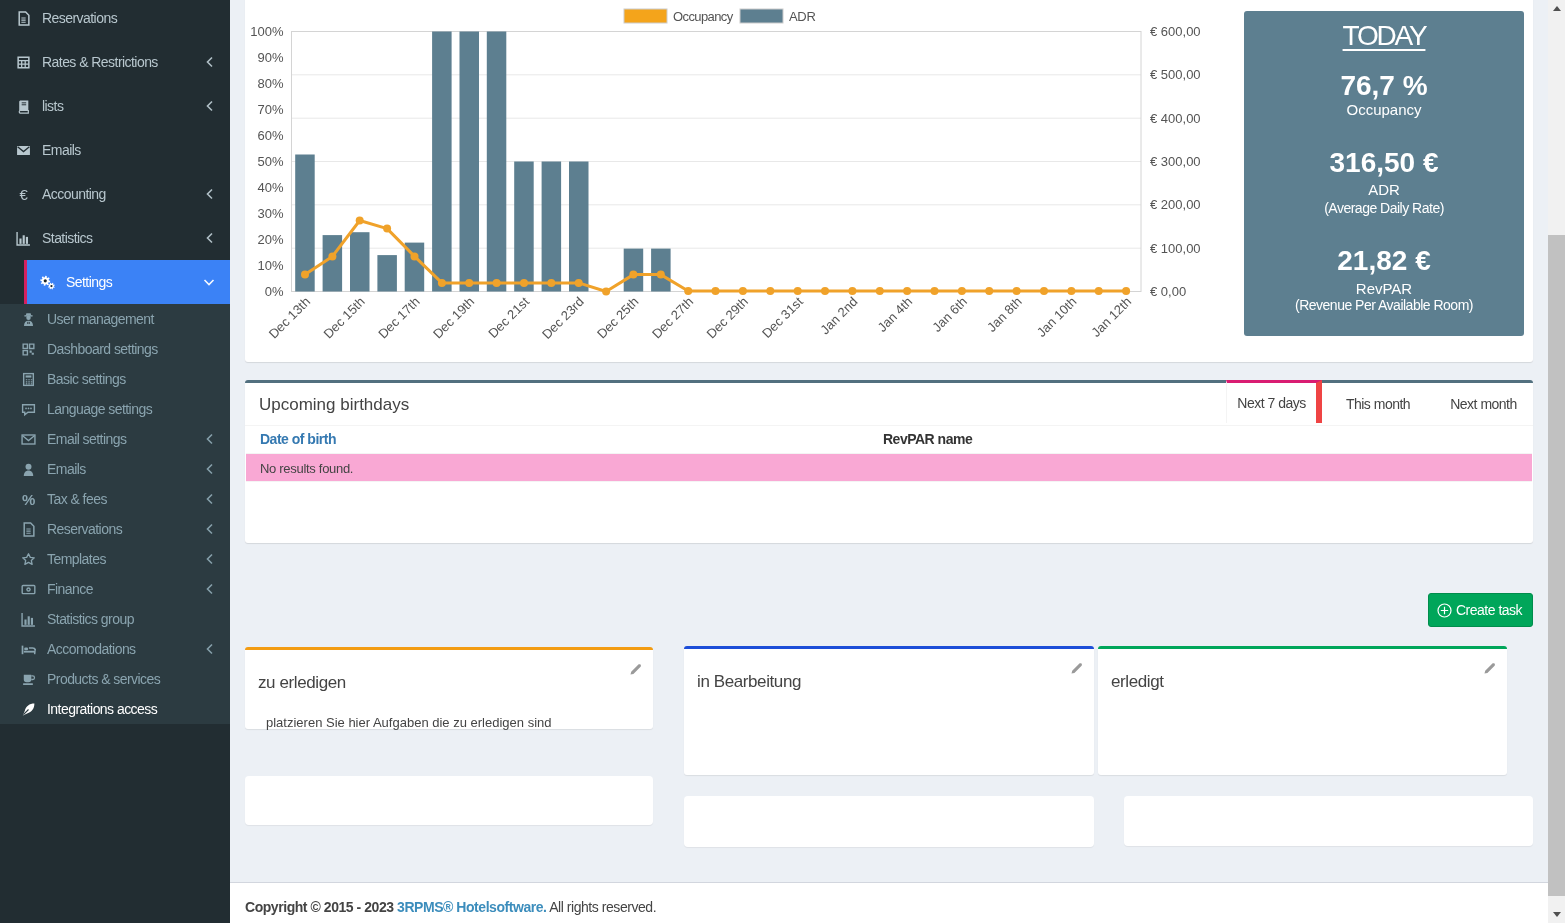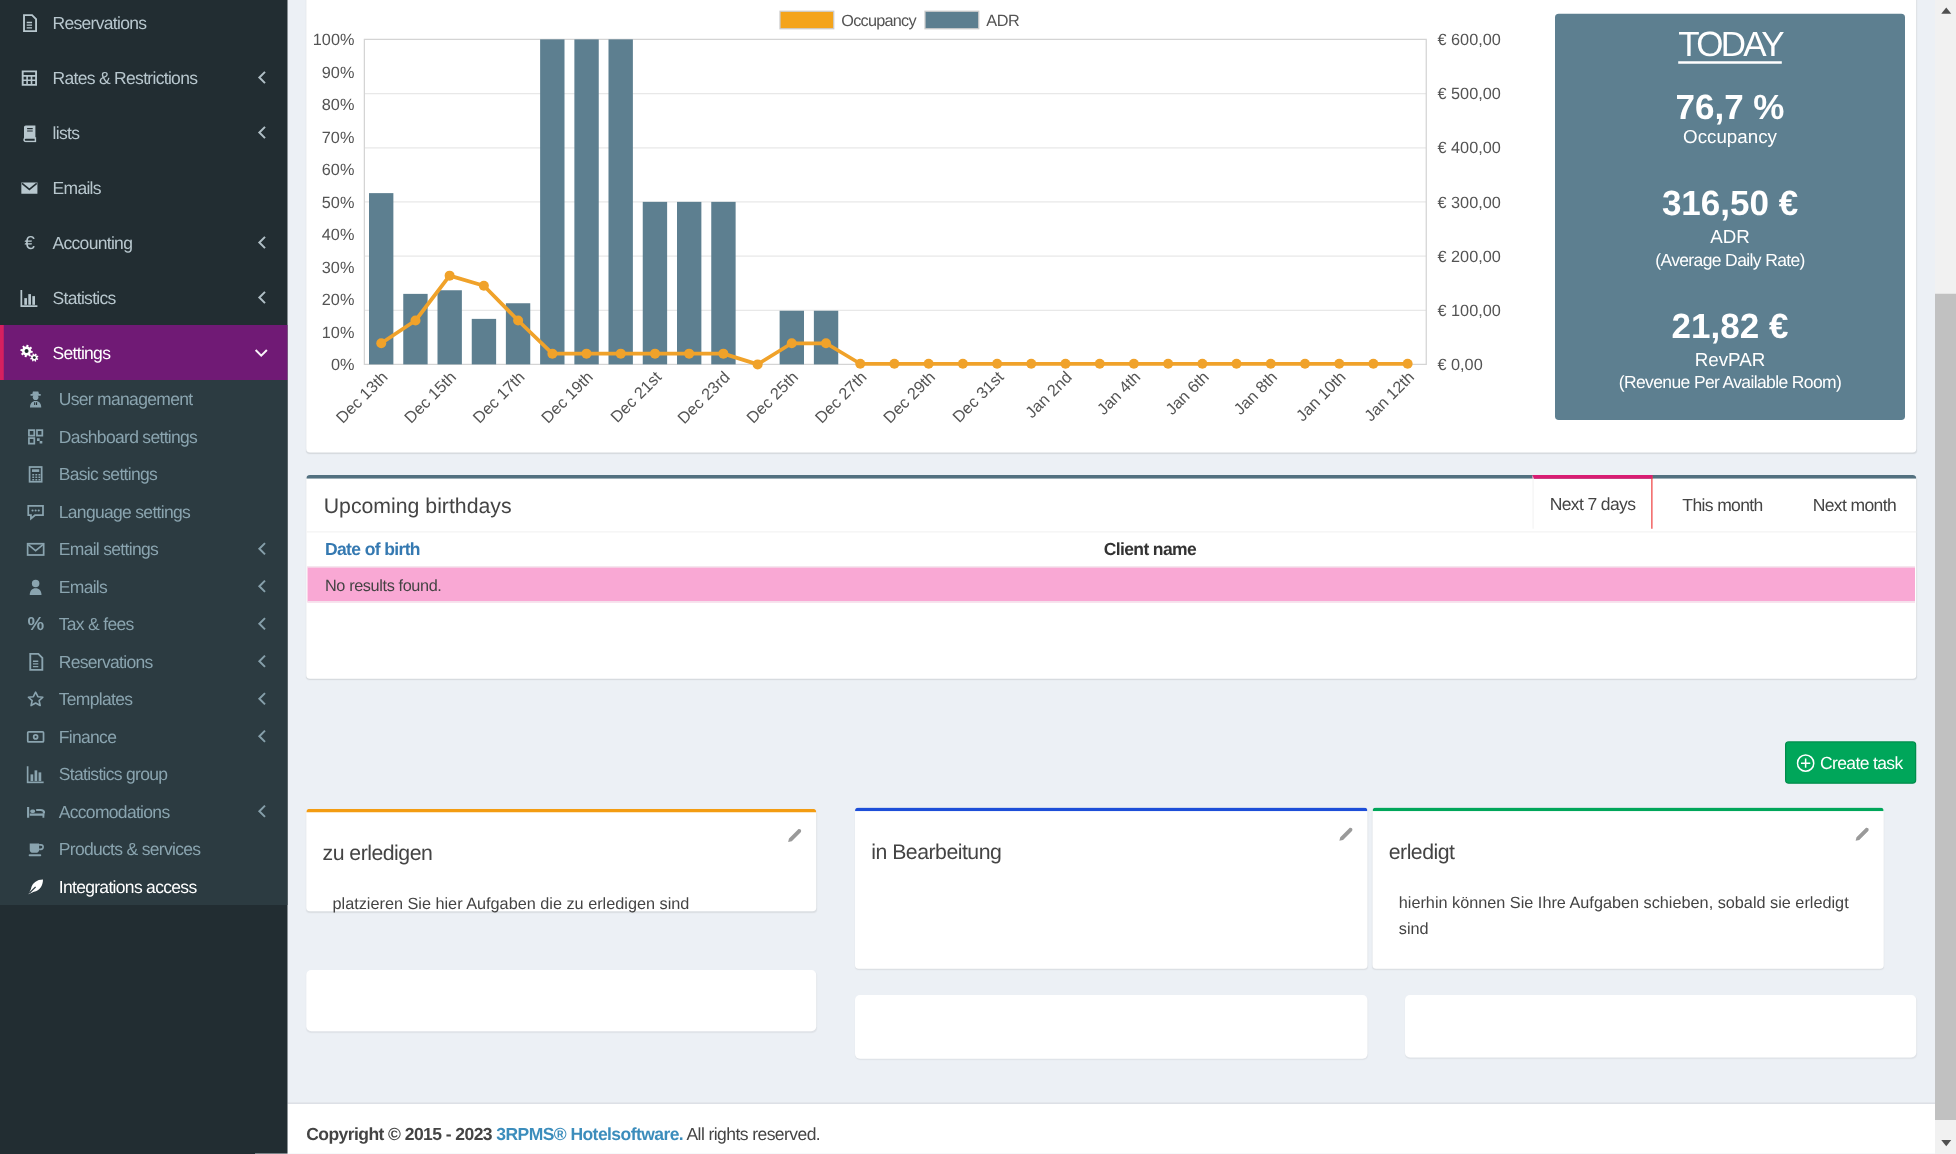--- a/index.html
+++ b/index.html
@@ -4,21 +4,21 @@
 * { margin:0; padding:0; box-sizing:border-box; }
 html,body { width:1565px; height:923px; overflow:hidden;
   font-family:"Liberation Sans", sans-serif; background:#ecf0f5; }
 #page { position:relative; width:1565px; height:923px; }
 
 
 #sidebar { position:absolute; left:0; top:0; width:230px; height:923px; background:#222d32; }
 .menu { position:absolute; top:-4px; left:0; width:230px; }
 .mi { height:44px; display:flex; align-items:center; padding:0 8px 0 16px;
   color:#b8c7ce; font-size:14px; letter-spacing:-0.55px; position:relative; }
-.mi.active { background:#701a75; color:#fff; border-left:3px solid #d6205f; padding-left:13px; }
+.mi.active { background:#3b82f6; color:#fff; border-left:3px solid #d6205f; padding-left:13px;margin-left:24px; }
 .ic { width:15px; height:15px; flex:0 0 15px; }
 .tic { font-size:15px; line-height:15px; text-align:center; display:inline-block; }
 .lbl { margin-left:11px; flex:1; white-space:nowrap; }
 .chev { margin-right:7px; opacity:.95; }
 .submenu { background:#2c3b41; }
 .si { height:30px; display:flex; align-items:center; padding:0 8px 0 21px;
   color:#8aa4af; font-size:14px; letter-spacing:-0.55px; }
 .si:last-child { color:#fff; }
 
 
@@ -36,21 +36,21 @@
 #today .s { position:absolute; width:100%; font-size:15px; line-height:18px; }
 #today .s2 { position:absolute; width:100%; font-size:14px; letter-spacing:-0.5px; line-height:18px; }
 
 #bcard { position:absolute; left:15px; top:380px; width:1288px; height:163px;
   background:#fff; border-top:3px solid #52707f; border-radius:3px; box-shadow:0 1px 1px rgba(0,0,0,0.1); }
 #bhead { position:relative; height:43px; border-bottom:1px solid #f4f4f4; }
 #btitle { position:absolute; left:14px; top:12px; font-size:17px; color:#444; }
 .tab { position:absolute; top:0; height:43px; line-height:43px; font-size:14px;
   letter-spacing:-0.5px; color:#444; text-align:center; }
 .tab.on { border-top:3px solid #d91c72; line-height:40px;
-  border-left:1px solid #f4f4f4; border-right:1px solid #ef4444; margin-top:-3px; }
+  border-left:1px solid #f4f4f4; border-right:6px solid #ef4444; margin-top:-3px; }
 .th { position:absolute; top:43px; height:24px; font-weight:bold; font-size:14px; letter-spacing:-0.5px; padding-top:5px; }
 #brow { position:absolute; left:1px; right:1px; top:70px; height:29px; background:#f9a8d4;
   border-top:1px solid #f4f4f4; border-bottom:1px solid #f4f4f4;
   font-size:13px; letter-spacing:-0.3px; color:#444; padding:7px 0 0 14px; }
 
 #createbtn { position:absolute; left:1198px; top:593px; width:105px; height:34px; letter-spacing:-0.5px;
   background:#00a65a; border:1px solid #008d4c; border-radius:3px; color:#fff;
   font-size:14px; display:flex; align-items:center; padding-left:8px; }
 #createbtn svg { margin-right:4px; flex:0 0 15px; }
 
@@ -181,21 +181,21 @@
     <div class="s2" style="top:285px">(Revenue Per Available Room)</div>
   </div>
   <div id="bcard">
     <div id="bhead">
       <div id="btitle">Upcoming birthdays</div>
       <div class="tab on" style="left:981px; width:96px;">Next 7 days</div>
       <div class="tab" style="left:1077px; width:112px;">This month</div>
       <div class="tab" style="left:1189px; width:99px;">Next month</div>
     </div>
     <div class="th" style="left:15px; color:#3579b1;">Date of birth</div>
-    <div class="th" style="left:638px; color:#333;">Client name</div>
+    <div class="th" style="left:638px; color:#333;">RevPAR name</div>
     <div id="brow">No results found.</div>
   </div>
   <div id="createbtn"><svg width="15" height="15" viewBox="0 0 15 15">
           <circle cx="7.5" cy="7.5" r="6.5" fill="none" stroke="#fff" stroke-width="1.2"></circle>
           <path d="M7.5 3.8v7.4M3.8 7.5h7.4" stroke="#fff" stroke-width="1.2"></path>
         </svg>Create task</div>
 
   <div class="kcard" style="left:15px; top:647px; width:408px; height:82px; border-top:3px solid #f39c12;">
     <div class="pencil"><svg width="13" height="13" viewBox="0 0 13 13">
             <path d="M1.5 11.5l.7-2.8 7.2-7.2c.5-.5 1.6-.4 2.1.1s.6 1.6.1 2.1L4.4 10.9z" fill="#9a9a9a"></path>
@@ -207,21 +207,20 @@
     <div class="pencil"><svg width="13" height="13" viewBox="0 0 13 13">
             <path d="M1.5 11.5l.7-2.8 7.2-7.2c.5-.5 1.6-.4 2.1.1s.6 1.6.1 2.1L4.4 10.9z" fill="#9a9a9a"></path>
           </svg></div>
     <div class="ktitle">in Bearbeitung</div>
   </div>
   <div class="kcard" style="left:868px; top:646px; width:409px; height:129px; border-top:3px solid #00a65a;">
     <div class="pencil"><svg width="13" height="13" viewBox="0 0 13 13">
             <path d="M1.5 11.5l.7-2.8 7.2-7.2c.5-.5 1.6-.4 2.1.1s.6 1.6.1 2.1L4.4 10.9z" fill="#9a9a9a"></path>
           </svg></div>
     <div class="ktitle">erledigt</div>
-    <div class="ktext" style="right:auto;width:366px;">hierhin können Sie Ihre Aufgaben schieben, sobald sie erledigt sind</div>
   </div>
   <div class="kempty" style="left:15px; top:776px; width:408px; height:49px;"></div>
   <div class="kempty" style="left:454px; top:796px; width:410px; height:51px;"></div>
   <div class="kempty" style="left:894px; top:796px; width:409px; height:50px;"></div>
 
   <div id="footer"><b>Copyright © 2015 - 2023</b> <span class="lnk">3RPMS® Hotelsoftware.</span> All rights reserved.</div>
 </div>
 <div id="sidebar">
       <div class="menu">
 <div class="mi">

